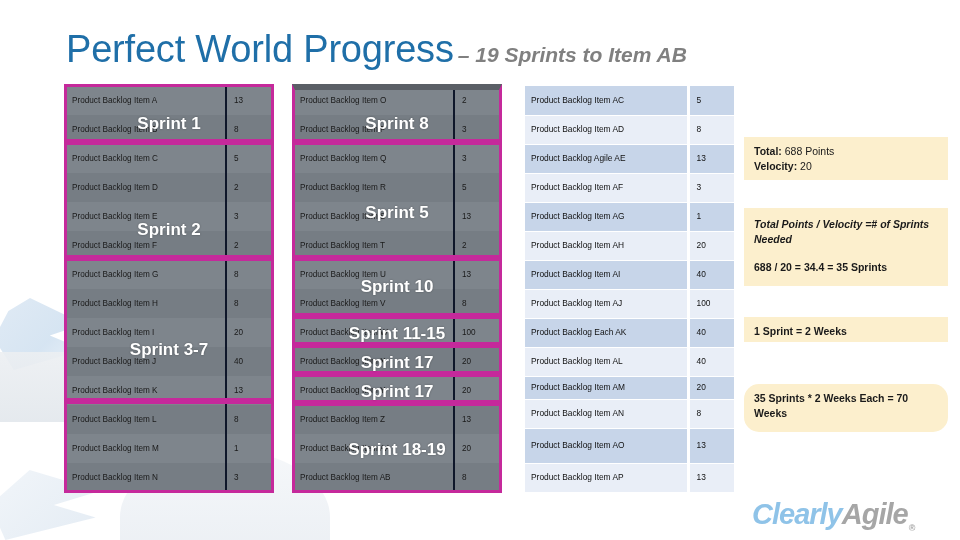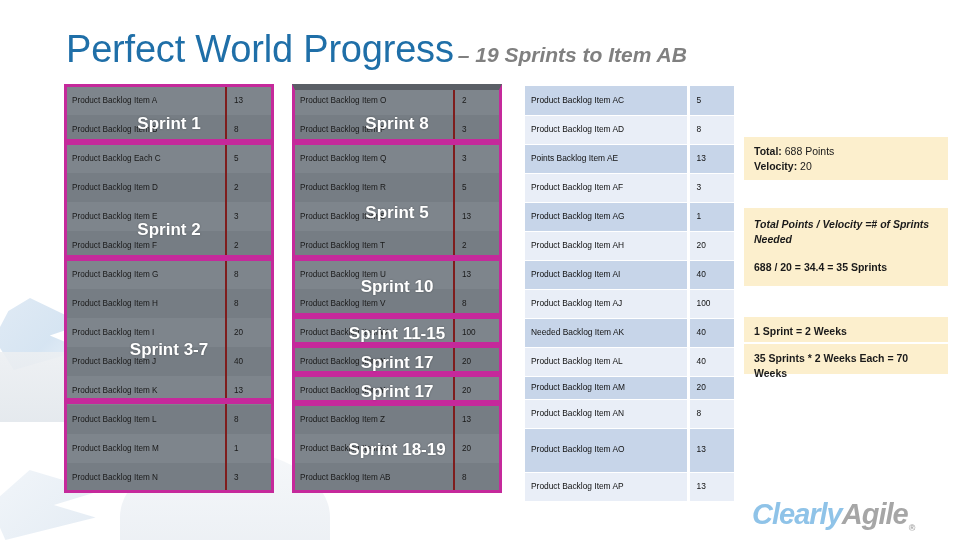--- a/index.html
+++ b/index.html
@@ -78,21 +78,21 @@
     font-size: 8.2px;
     line-height: 1.1;
     white-space: nowrap;
     overflow: hidden;
   }
   .tbl td.num { text-align: left; padding-left: 7px; }
 
   
   .gray-tbl td { background: #7E858C; }
   .gray-tbl tr.alt td { background: #767D84; }
-  .gray-tbl td.lbl { border-right: 2px solid #7f1d1d; }
+  .gray-tbl td.lbl { border-right: 2px solid #0f172a; }
 
   
   .blue-tbl td { background: #C7D5E9; }
   .blue-tbl tr.alt td { background: #E9EEF7; }
   .blue-tbl td { color: #111; font-size: 8.4px; }
   .blue-tbl td.lbl { border-right: 3px solid #ffffff; }
   .blue-tbl tr td { border-bottom: 1.5px solid #ffffff; }
 
   
   #col1 { left: 66px;  top: 86px; width: 206px; }
@@ -137,21 +137,21 @@
     padding: 7px 10px;
     font-size: 10.5px;
     line-height: 1.45;
     color: #1a1a1a;
   }
   .callout .bold { font-weight: 700; }
 
   #cal1 { left: 744px; top: 137px; width: 204px; height: 43px; }
   #cal2 { left: 744px; top: 208px; width: 204px; height: 78px; padding-top: 9px; }
   #cal3 { left: 744px; top: 317px; width: 204px; height: 25px; }
-  #cal4 { left: 744px; top: 344px; width: 204px; height: 30px; }
+  #cal4 { left: 744px; top: 384px; width: 204px; height: 48px; border-radius: 15px; }
 
   #cal2 .line-formula { font-style: italic; font-weight: 700; }
   #cal2 .line-calc { font-weight: 700; margin-top: 13px; }
 
   
   .logo {
     position: absolute; left: 752px; top: 498px;
     font-style: italic; font-weight: 700;
     font-size: 29px; letter-spacing: -1px;
     white-space: nowrap;
@@ -183,21 +183,21 @@
     <tbody>
         <tr style="height: 29px;">
           <td class="lbl">Product Backlog Item A</td>
           <td class="num">13</td>
         </tr>
         <tr class="alt" style="height: 29px;">
           <td class="lbl">Product Backlog Item B</td>
           <td class="num">8</td>
         </tr>
         <tr style="height: 29px;">
-          <td class="lbl">Product Backlog Each C</td>
+          <td class="lbl">Product Backlog Item C</td>
           <td class="num">5</td>
         </tr>
         <tr class="alt" style="height: 29px;">
           <td class="lbl">Product Backlog Item D</td>
           <td class="num">2</td>
         </tr>
         <tr style="height: 29px;">
           <td class="lbl">Product Backlog Item E</td>
           <td class="num">3</td>
         </tr>
@@ -313,21 +313,21 @@
     <tbody>
         <tr style="height: 29px;">
           <td class="lbl">Product Backlog Item AC</td>
           <td class="num">5</td>
         </tr>
         <tr class="alt" style="height: 29px;">
           <td class="lbl">Product Backlog Item AD</td>
           <td class="num">8</td>
         </tr>
         <tr style="height: 29px;">
-          <td class="lbl">Points Backlog Item AE</td>
+          <td class="lbl">Product Backlog Agile AE</td>
           <td class="num">13</td>
         </tr>
         <tr class="alt" style="height: 29px;">
           <td class="lbl">Product Backlog Item AF</td>
           <td class="num">3</td>
         </tr>
         <tr style="height: 29px;">
           <td class="lbl">Product Backlog Item AG</td>
           <td class="num">1</td>
         </tr>
@@ -337,36 +337,36 @@
         </tr>
         <tr style="height: 29px;">
           <td class="lbl">Product Backlog Item AI</td>
           <td class="num">40</td>
         </tr>
         <tr class="alt" style="height: 29px;">
           <td class="lbl">Product Backlog Item AJ</td>
           <td class="num">100</td>
         </tr>
         <tr style="height: 29px;">
-          <td class="lbl">Needed Backlog Item AK</td>
+          <td class="lbl">Product Backlog Each AK</td>
           <td class="num">40</td>
         </tr>
         <tr class="alt" style="height: 29px;">
           <td class="lbl">Product Backlog Item AL</td>
           <td class="num">40</td>
         </tr>
         <tr style="height: 23px;">
           <td class="lbl">Product Backlog Item AM</td>
           <td class="num">20</td>
         </tr>
         <tr class="alt" style="height: 29px;">
           <td class="lbl">Product Backlog Item AN</td>
           <td class="num">8</td>
         </tr>
-        <tr style="height: 44px;">
+        <tr style="height: 35px;">
           <td class="lbl">Product Backlog Item AO</td>
           <td class="num">13</td>
         </tr>
         <tr class="alt" style="height: 29px;">
           <td class="lbl">Product Backlog Item AP</td>
           <td class="num">13</td>
         </tr>
       </tbody>
   </table>
 

